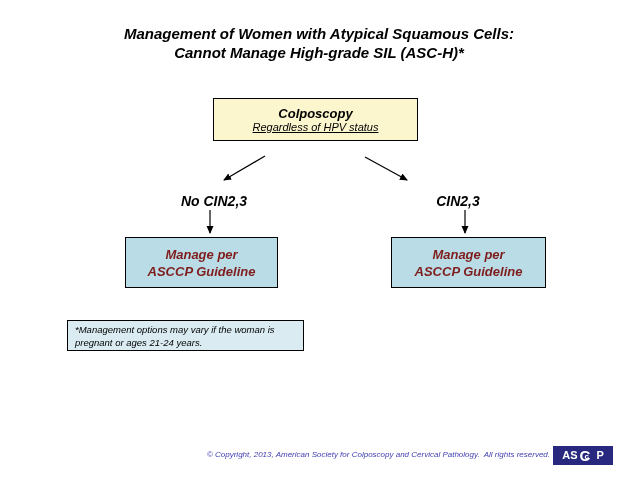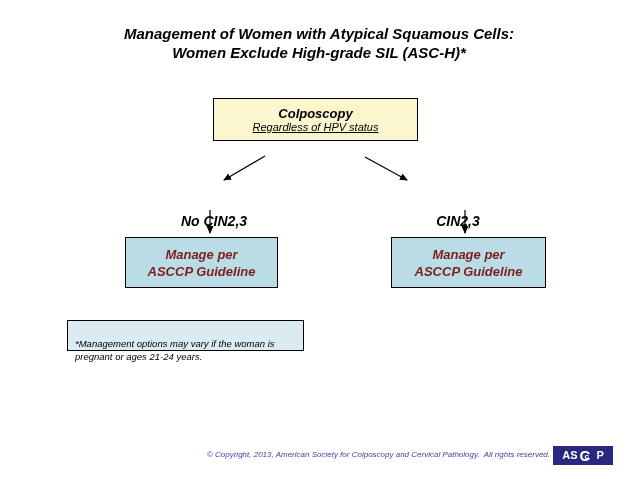--- a/index.html
+++ b/index.html
@@ -60,21 +60,20 @@
   }
   .branch-label {
     position: absolute;
     top: 193px;
     width: 160px;
     text-align: center;
     font-size: 14px;
     font-weight: bold;
     font-style: italic;
     color: #000000;
-    margin-top: 20px;
   }
   .branch-label.left { left: 134px; }
   .branch-label.right { left: 378px; }
   .manage-box {
     top: 237px;
     height: 51px;
     background: #B9DCE6;
     border-width: 1.2px;
   }
   .manage-box.left { left: 125px; width: 153px; }
@@ -96,21 +95,21 @@
   }
   .footnote-box {
     position: absolute;
     left: 67px;
     top: 320px;
     width: 237px;
     height: 31px;
     box-sizing: border-box;
     background: #DAECF2;
     border: 1px solid #000000;
-    padding: 17px 8px 0 7px;
+    padding: 3px 8px 0 7px;
     font-size: 9.5px;
     font-style: italic;
     color: #000000;
     line-height: 12.5px;
     text-align: left;
   }
   .copyright {
     position: absolute;
     left: 0;
     top: 450px;
@@ -159,21 +158,21 @@
     line-height: 8px;
   }
 </style>
 </head>
 <body>
 
 <div class="canvas">
 
   <div class="page-title">
     <div>Management of Women with Atypical Squamous Cells:</div>
-    <div>Women Exclude High-grade SIL (ASC-H)*</div>
+    <div>Cannot Manage High-grade SIL (ASC-H)*</div>
   </div>
 
   <div class="node colposcopy-box">
     <div class="box-title">Colposcopy</div>
     <div class="box-subtitle">Regardless of HPV status</div>
   </div>
 
   <svg class="arrow-layer" viewBox="0 0 638 479" xmlns="http://www.w3.org/2000/svg">
     <defs>
       <marker id="ah" markerWidth="9" markerHeight="8" refX="7" refY="3.5" orient="auto" markerUnits="userSpaceOnUse">

